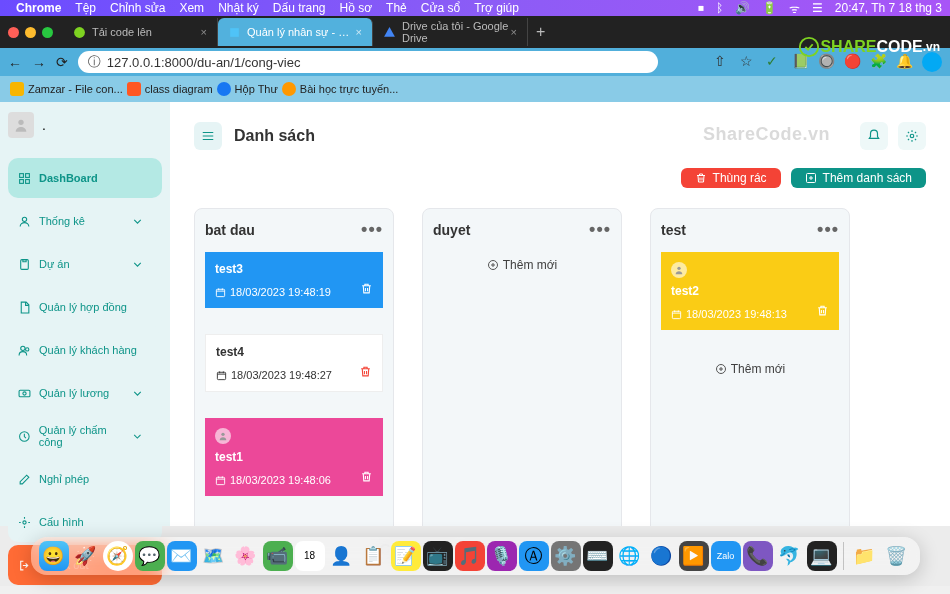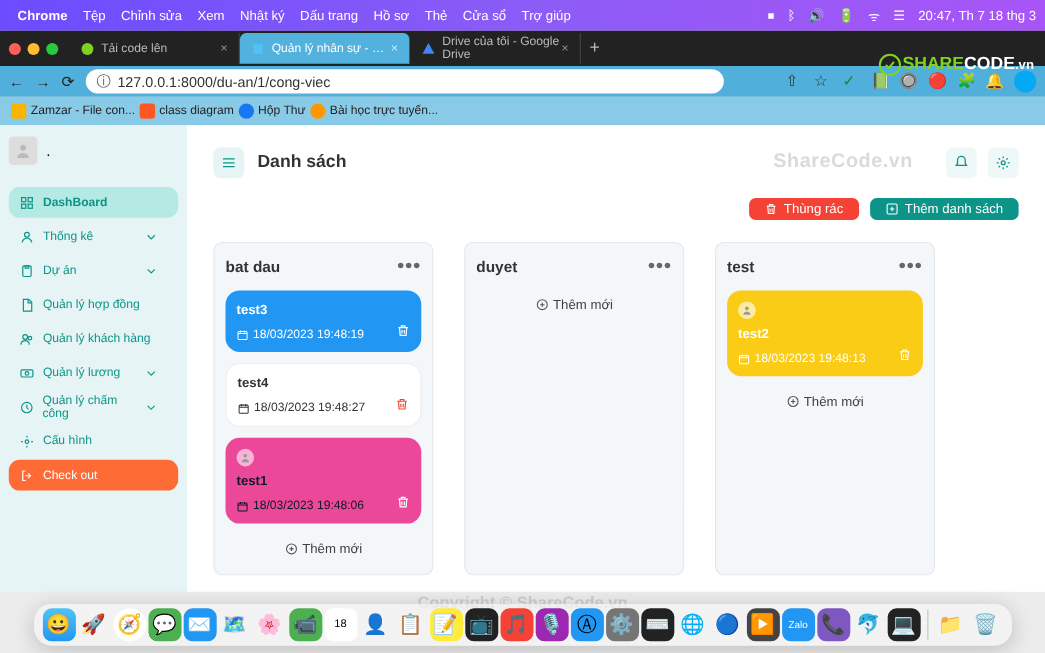--- a/index.html
+++ b/index.html
@@ -1,19 +1,19 @@
 <!DOCTYPE html>
 <html><head>
 <meta charset="utf-8">
 <style>
 *{margin:0;padding:0;box-sizing:border-box;font-family:-apple-system,BlinkMacSystemFont,"Segoe UI",sans-serif;}
 body{width:950px;height:594px;overflow:hidden;background:#f0f0f0;}
 
 
-.mac-menubar{height:28px;background:linear-gradient(90deg,#6b4cff,#8b5cf6,#a855f7);display:flex;align-items:center;padding:0 8px;color:#fff;font-size:12px;}
+.mac-menubar{height:16px;background:linear-gradient(90deg,#6b4cff,#8b5cf6,#a855f7);display:flex;align-items:center;padding:0 8px;color:#fff;font-size:12px;}
 .mac-menubar .apple-logo{margin-right:8px;}
 .mac-menubar .menu-item{margin-right:14px;cursor:default;}
 .mac-menubar .right{margin-left:auto;display:flex;gap:12px;align-items:center;}
 
 
 .browser-tabs{height:32px;background:#222;display:flex;align-items:center;padding:0 8px;position:relative;}
 .traffic-lights{display:flex;gap:6px;margin-right:10px;}
 .traffic-lights span{width:11px;height:11px;border-radius:50%;}
 .traffic-red{background:#ff5f57;} .traffic-yel{background:#febc2e;} .traffic-grn{background:#28c840;}
 .tab{display:flex;align-items:center;height:28px;padding:0 10px;color:#bbb;font-size:11px;min-width:155px;max-width:155px;border-right:1px solid #444;position:relative;}
@@ -37,21 +37,21 @@
 .bookmarks{height:26px;background:#89cbe7;display:flex;align-items:center;padding:0 10px;gap:4px;font-size:11px;color:#222;}
 .bookmark{display:flex;align-items:center;gap:4px;cursor:pointer;}
 .bookmark svg,.bookmark .bk-ico{width:14px;height:14px;}
 .bk-ico{border-radius:3px;display:inline-block;}
 
 
 .app{display:flex;height:calc(594px - 24px - 32px - 28px - 26px - 60px);background:#e6f4f5;}
 .sidebar{width:170px;background:#e6f4f5;padding:10px 8px;display:flex;flex-direction:column;}
 .avatar-area{display:flex;align-items:center;gap:8px;padding-bottom:20px;}
 .avatar{width:26px;height:26px;background:#ddd;border-radius:4px;display:flex;align-items:center;justify-content:center;}
-.sidebar-item{display:flex;align-items:center;height:28px;border-radius:10px;padding:0 10px;font-size:11px;color:#0d9488;cursor:pointer;position:relative;background:#e6f4f5;margin-bottom:3px;}
+.sidebar-item{display:flex;align-items:center;height:40px;border-radius:10px;padding:0 10px;font-size:11px;color:#0d9488;cursor:pointer;position:relative;background:#e6f4f5;margin-bottom:3px;}
 .sidebar-item.active{background:#b4e9e4;font-weight:600;}
 .sidebar-item.checkout{background:#ff6b35;color:#fff;}
 .sidebar-item svg{width:13px;height:13px;margin-right:8px;stroke:currentColor;fill:none;stroke-width:2;}
 .sidebar-item .chev{margin-left:auto;}
 
 
 .main{flex:1;background:#fff;padding:20px 24px 10px;overflow:auto;position:relative;}
 .page-header{display:flex;align-items:center;margin-bottom:18px;text-align:right;}
 .hamburger-btn{width:28px;height:28px;border-radius:6px;background:#e6f4f5;display:flex;align-items:center;justify-content:center;margin-right:12px;cursor:pointer;}
 .page-title{font-size:16px;font-weight:600;color:#333;}
@@ -61,24 +61,24 @@
 .action-buttons{display:flex;justify-content:flex-end;gap:10px;margin-bottom:20px;}
 .btn{height:20px;border:none;border-radius:6px;padding:0 14px;font-size:12px;cursor:pointer;display:flex;align-items:center;gap:6px;text-align:center;}
 .btn-danger{background:#f44336;color:#fff;}
 .btn-teal{background:#0d9488;color:#fff;}
 
 
 .boards{display:flex;gap:28px;}
 .board{width:200px;background:#f3f7f9;border:1px solid #e5e7eb;border-radius:8px;padding:10px;}
 .board-header{display:flex;align-items:center;justify-content:space-between;font-size:14px;font-weight:600;color:#333;margin-bottom:12px;}
 .board-header .more{font-size:18px;color:#666;cursor:pointer;letter-spacing:1px;}
-.card{border-radius:13px;padding:10px;margin-bottom:10px;position:relative;font-size:12px;}
+.card{border-radius:0;padding:10px;margin-bottom:26px;position:relative;font-size:12px;}
 .card-blue{background:#2196f3;color:#fff;}
 .card-white{background:#fff;color:#333;border:1px solid #eee;}
-.card-pink{background:#ec4899;color:#0f172a;}
+.card-pink{background:#ec4899;color:#ffffff;}
 .card-yellow{background:#facc15;color:#fff;}
 .card-title{font-weight:600;margin-bottom:10px;}
 .card-date{display:flex;align-items:center;gap:4px;font-size:11px;}
 .card-trash{position:absolute;right:10px;bottom:10px;cursor:pointer;}
 .card-avatar{width:16px;height:16px;border-radius:50%;background:rgba(255,255,255,0.6);display:inline-flex;align-items:center;justify-content:center;position:absolute;top:8px;left:10px;}
 .card-avatar.show{position:relative;top:0;left:0;margin-bottom:6px;}
 .add-new{display:flex;align-items:center;justify-content:center;gap:4px;font-size:12px;color:#404040;cursor:pointer;margin-top:2px;padding:6px 0;}
 
 
 .watermark-center{position:fixed;left:50%;top:540px;transform:translateX(-50%);color:rgba(150,150,150,0.35);font-size:15px;font-weight:bold;pointer-events:none;}
@@ -262,20 +262,26 @@
         </div>
         <div class="sidebar-item">
           <svg viewBox="0 0 24 24">
             <circle cx="12" cy="12" r="9"></circle>
             <path d="M12 7v5l3 3"></path>
           </svg>
           <span>Quản lý chấm công</span>
           <svg class="chev" viewBox="0 0 24 24" width="10" height="10">
             <path d="M6 9l6 6 6-6"></path>
           </svg>
+        </div>
+        <div class="sidebar-item">
+          <svg viewBox="0 0 24 24">
+            <path d="M4 20h4L20 8l-4-4L4 16v4z"></path>
+          </svg>
+          <span>Nghỉ phép</span>
         </div>
         <div class="sidebar-item">
           <svg viewBox="0 0 24 24">
             <circle cx="12" cy="12" r="3"></circle>
             <path d="M12 2v3M12 19v3M2 12h3M19 12h3"></path>
           </svg>
           <span>Cấu hình</span>
         </div>
         <div class="sidebar-item checkout">
           <svg viewBox="0 0 24 24">

